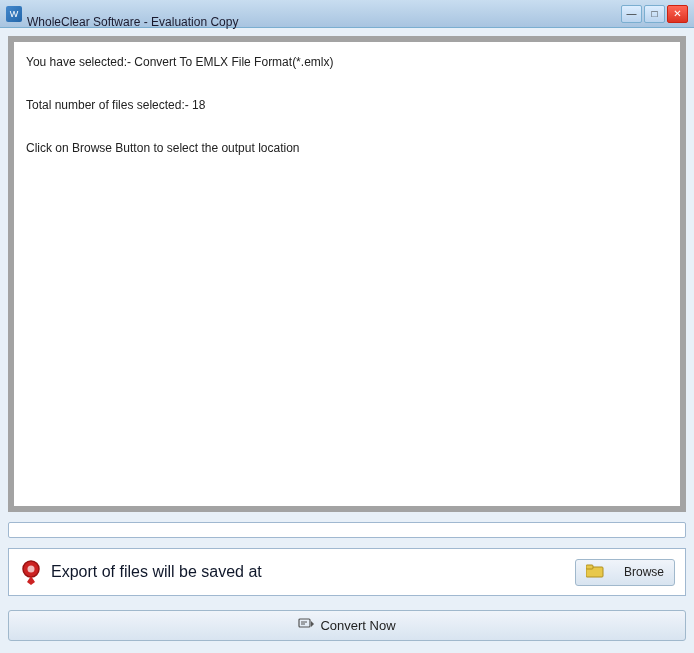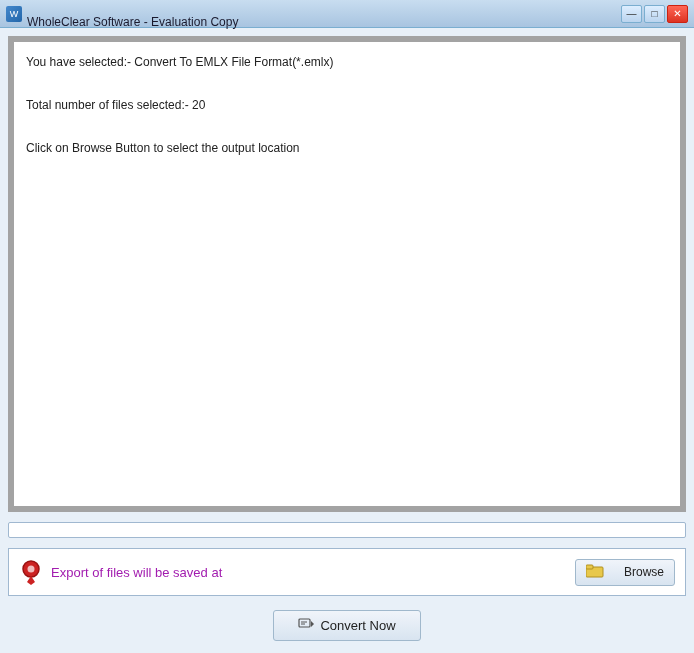--- a/index.html
+++ b/index.html
@@ -120,22 +120,22 @@
     .pin-icon {
       width: 24px;
       height: 30px;
       display: flex;
       align-items: center;
       justify-content: center;
       flex-shrink: 0;
     }
     .output-label {
       flex: 1;
-      color: #a21caf;
-      font-size: 13px;
+      color: #0f172a;
+      font-size: 16px;
     }
     .browse-btn {
       display: flex;
       align-items: center;
       gap: 20px;
       padding: 4px 10px;
       background: linear-gradient(to bottom, #f0f4fa, #d8e4f0);
       border: 1px solid #a0b8cc;
       border-radius: 3px;
       cursor: pointer;
@@ -143,20 +143,21 @@
       color: #222;
       white-space: nowrap;
     }
 
     
     .action-buttons {
       display: flex;
       justify-content: center;
       gap: 4px;
       padding: 8px 0 4px 0;
+      flex-direction: column;
     }
     .action-btn {
       display: flex;
       align-items: center;
       gap: 6px;
       padding: 6px 24px;
       background: linear-gradient(to bottom, #f0f4fa, #d8e4f0);
       border: 1px solid #a0b8cc;
       border-radius: 3px;
       cursor: pointer;
@@ -179,21 +180,21 @@
     <button class="title-btn">□</button>
     <button class="title-btn close-btn">✕</button>
   </div>
 </div>
 
 <div class="main-window">
 
   <div class="info-area">
     <div class="info-text">You have selected:- Convert To EMLX File Format(*.emlx)</div>
     <br>
-    <div class="info-text">Total number of files selected:- 20</div>
+    <div class="info-text">Total number of files selected:- 18</div>
     <br>
     <div class="info-text">Click on Browse Button to select the output location</div>
   </div>
 
   <div class="progress-section">
     <div class="progress-bar-container">
       <div class="progress-bar-fill"></div>
     </div>
   </div>
 

